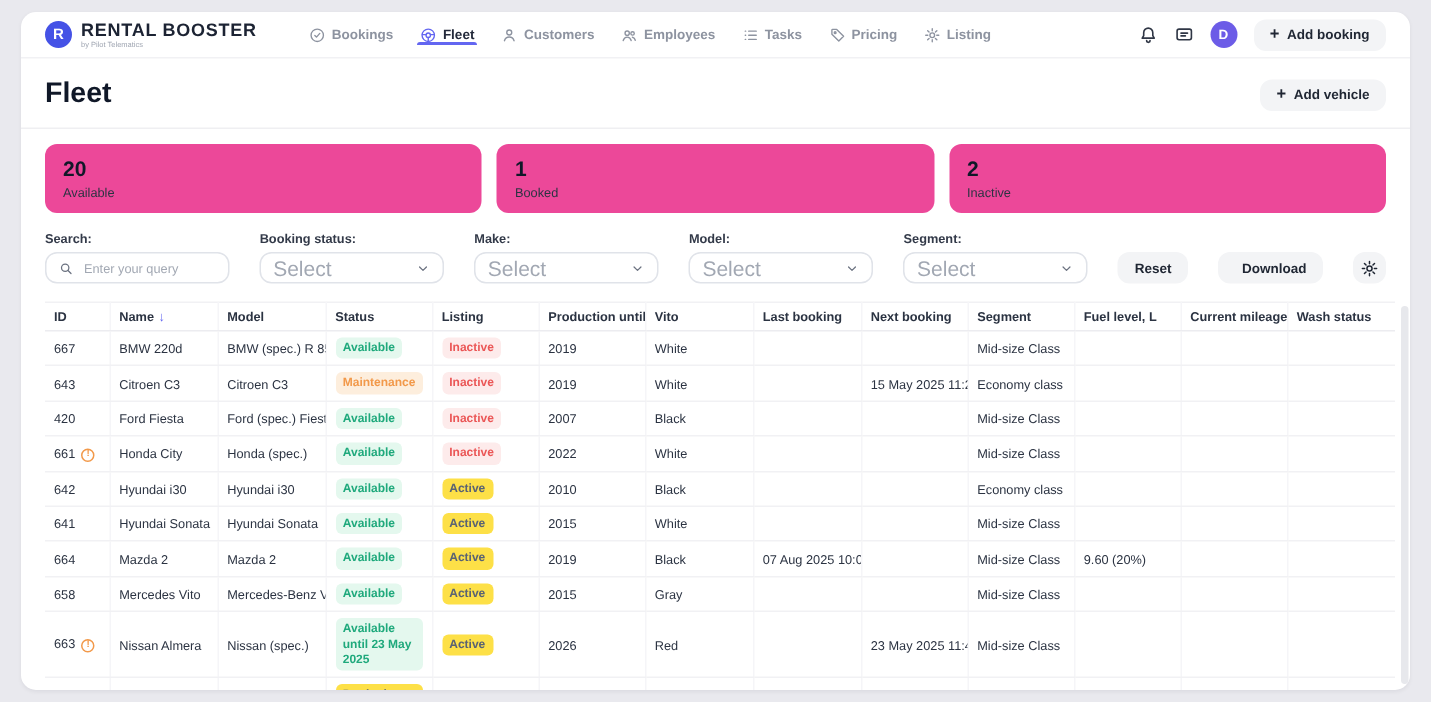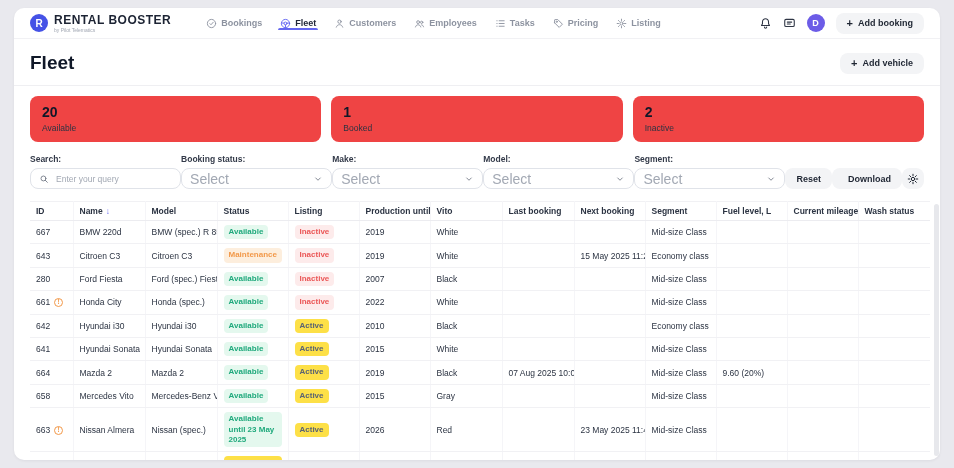--- a/index.html
+++ b/index.html
@@ -31,25 +31,25 @@
   .icon-btn .ic { width:13px; height:13px; }
   .avatar { width:18px; height:18px; border-radius:50%; background:#6c5ce7; color:#fff; font-size:9px; font-weight:700; display:flex; align-items:center; justify-content:center; cursor:pointer; }
   .btn { display:inline-flex; align-items:center; justify-content:center; gap:5px; background:#f3f4f6; border:none; border-radius:8px; height:21px; padding:0 11px; font-size:9px; font-weight:700; color:#1f2633; font-family:inherit; cursor:pointer; white-space:nowrap; }
   .btn .plus { font-size:11px; font-weight:600; line-height:1; }
   
   .page-head { display:flex; align-items:center; justify-content:space-between; padding:13px 16px 11px; }
   h1 { margin:0; font-size:19px; font-weight:700; color:#101828; }
   .divider { height:1px; background:#efeff2; flex:0 0 1px; }
   
   .stats { display:flex; gap:10px; padding:10px 16px 0; }
-  .stat-card { flex:1; background:#ef4444; border-radius:8px; padding:8px 12px 9px; }
+  .stat-card { flex:1; background:#ec4899; border-radius:8px; padding:8px 12px 9px; }
   .stat-value { font-size:14px; font-weight:700; color:#101828; line-height:1.15; }
   .stat-label { font-size:8.5px; color:#2b3342; margin-top:3px; }
   
-  .filters { display:flex; gap:0; align-items:flex-end; padding:12px 16px 10px; }
+  .filters { display:flex; gap:20px; align-items:flex-end; padding:12px 16px 10px; }
   .filter-group { display:flex; flex-direction:column; gap:4px; flex:1; min-width:0; }
   .filter-group label { font-size:8.5px; font-weight:700; color:#333a49; }
   .control { height:21px; border:1px solid #e0e3e9; border-radius:8px; background:#fff; display:flex; align-items:center; padding:0 8px; gap:5px; cursor:pointer; }
   .control .cic { width:10px; height:10px; color:#6b7280; flex:0 0 auto; }
   .search-box input { border:none; outline:none; flex:1; font-size:8.5px; font-family:Liberation Sans, sans-serif; color:#1f2633; background:transparent; min-width:0; }
   .search-box input::placeholder { color:#a2a8b3; }
   .select .value { flex:1; font-size:14px; color:#a2a8b3; overflow:hidden; white-space:nowrap; }
   .gearbtn { width:22px; padding:0; }
   .gearbtn .ic { width:12px; height:12px; }
   #selects-slot { display:contents; }
@@ -305,21 +305,21 @@
             <td>2019</td>
             <td>White</td>
             <td></td>
             <td>15 May 2025 11:22</td>
             <td>Economy class</td>
             <td></td>
             <td></td>
             <td></td>
           </tr>
           <tr>
-            <td><span>280</span></td>
+            <td><span>420</span></td>
             <td>Ford Fiesta</td>
             <td>Ford (spec.) Fiesta</td>
             <td class="status-cell"><span class="badge green">Available</span></td>
             <td><span class="badge red">Inactive</span></td>
             <td>2007</td>
             <td>Black</td>
             <td></td>
             <td></td>
             <td>Mid-size Class</td>
             <td></td>

